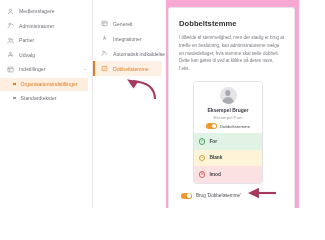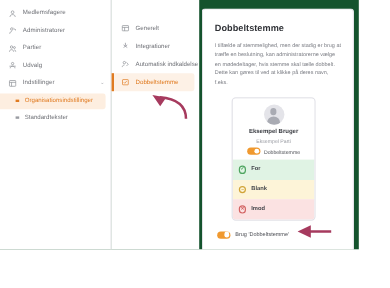--- a/index.html
+++ b/index.html
@@ -6,21 +6,21 @@
   html, body {
     width: 325px; height: 208px;
     background: #ffffff;
     font-family: "Liberation Sans", sans-serif;
     overflow: hidden;
   }
   .app {
     position: relative;
     width: 299px; height: 208px;
     display: flex;
-    background: #14532d;
+    background: #f9a8d4;
   }
 
   
   .sidebar {
     width: 93px;
     height: 208px;
     background: #ffffff;
     border-right: 1px solid #e6e6ea;
     padding-top: 4px;
     flex: 0 0 93px;

